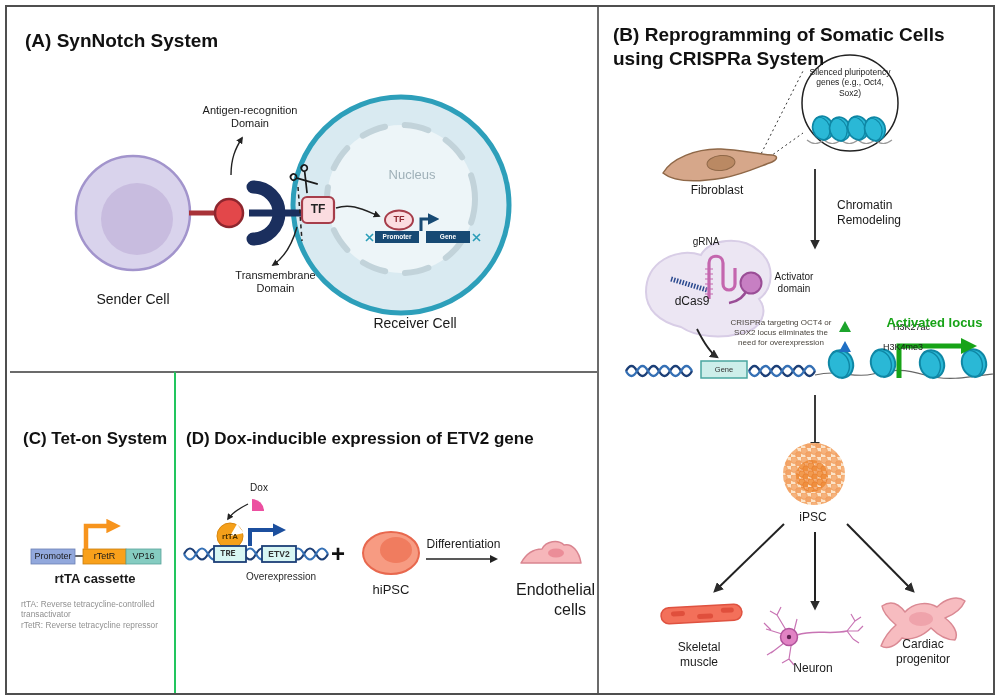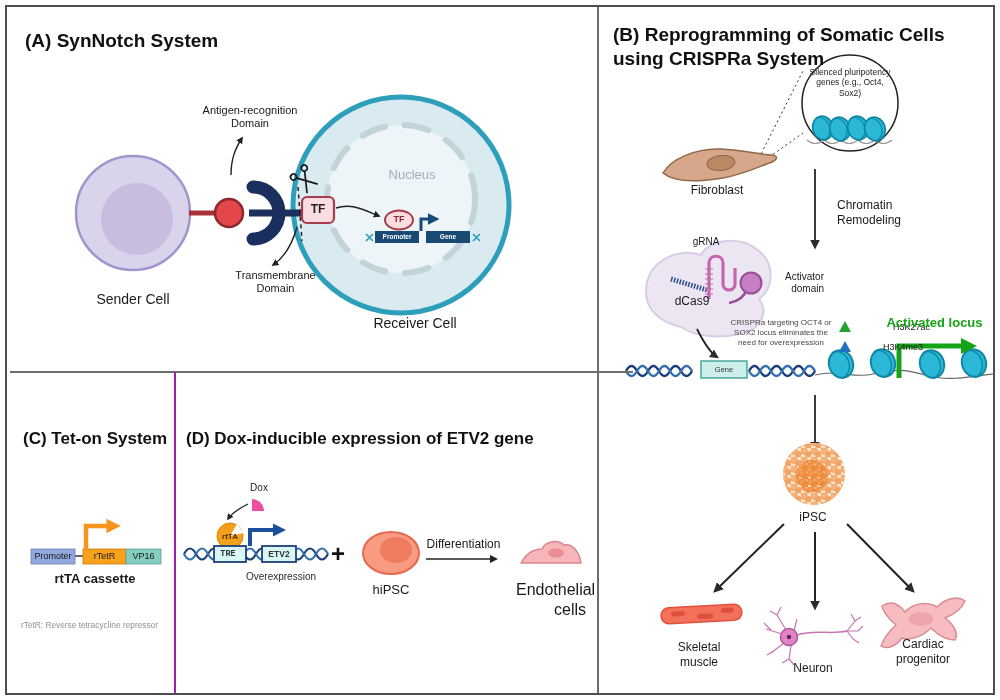--- a/index.html
+++ b/index.html
@@ -190,21 +190,21 @@
     <div class="title" style="left:14px;top:16px;font-size:19px;">(B) Reprogramming of Somatic Cells
 using CRISPRa System</div>
     <div class="lbl" style="left:196px;top:60px;width:110px;font-size:8.5px;">Silenced pluripotency
 genes (e.g., Oct4,
 Sox2)</div>
     <div class="lbl" style="left:68px;top:176px;width:100px;font-size:12px;">Fibroblast</div>
     <div class="lbl" style="left:238px;top:191px;width:90px;font-size:12px;text-align:left;">Chromatin
 Remodeling</div>
     <div class="lbl" style="left:87px;top:229px;width:40px;font-size:10px;">gRNA</div>
     <div class="lbl" style="left:68px;top:287px;width:50px;font-size:12px;">dCas9</div>
-    <div class="lbl" style="left:165px;top:264px;width:60px;font-size:10px;text-align:right;">Activator
+    <div class="lbl" style="left:165px;top:264px;width:60px;font-size:10px;text-align:center;">Activator
 domain</div>
     <div class="lbl" style="left:128px;top:311px;width:108px;font-size:8px;color:#4a453e;">CRISPRa targeting OCT4 or
 SOX2 locus eliminates the
 need for overexpression</div>
     <div class="lbl" style="left:254px;top:315px;width:55px;font-size:9px;text-align:left;margin-left:40px;">H3K27ac</div>
     <div class="lbl" style="left:254px;top:335px;width:55px;font-size:9px;text-align:left;margin-left:30px;">H3K4me3</div>
     <div class="lbl" style="left:283px;top:308px;width:105px;font-size:13px;font-weight:bold;color:#17a317;">Activated locus</div>
     <div class="boxtext" style="left:102px;top:359px;width:46px;font-size:7.5px;color:#333;">Gene</div>
     <div class="lbl" style="left:184px;top:503px;width:60px;font-size:12px;">iPSC</div>
     <div class="lbl" style="left:60px;top:633px;width:80px;font-size:12px;">Skeletal
@@ -225,24 +225,25 @@
       <rect x="21" y="176" width="44" height="15" fill="#92a8dc" stroke="#6b7fb5" stroke-width="0.8"></rect>
       <rect x="73" y="176" width="43" height="15" fill="#f9a11b" stroke="#c87d0e" stroke-width="0.8"></rect>
       <rect x="116" y="176" width="35" height="15" fill="#85ccc1" stroke="#57a399" stroke-width="0.8"></rect>
       <path d="M 76 176 V 153 H 100" fill="none" stroke="#f7941d" stroke-width="4.5" marker-end="url(#orgC)"></path>
     </svg>
     <div class="title" style="left:13px;top:55px;font-size:17px;">(C) Tet-on System</div>
     <div class="boxtext" style="left:21px;top:179px;width:44px;font-size:9px;color:#1a1a1a;">Promoter</div>
     <div class="boxtext" style="left:73px;top:179px;width:43px;font-size:9px;color:#1a1a1a;">rTetR</div>
     <div class="boxtext" style="left:116px;top:179px;width:35px;font-size:9px;color:#1a1a1a;">VP16</div>
     <div class="lbl" style="left:40px;top:198px;width:90px;font-size:13px;font-weight:bold;">rtTA cassette</div>
+    <div class="lbl" style="left:11px;top:226px;width:152px;font-size:8.3px;color:#909090;text-align:left;">rtTA: Reverse tetracycline-controlled transactivator</div>
     <div class="lbl" style="left:11px;top:247px;width:152px;font-size:8.3px;color:#909090;text-align:left;">rTetR: Reverse tetracycline repressor</div>
   </div>
 
-  <div class="panel" style="left:169px;top:366px;width:421px;height:320px;border-top:2px solid #6b6b6b;border-left:2px solid #a21caf;margin-top:-2px;margin-left:-2px;padding-left:36px;">
+  <div class="panel" style="left:169px;top:366px;width:421px;height:320px;border-top:2px solid #6b6b6b;border-left:2px solid #22c55e;margin-top:-2px;margin-left:-2px;">
     <svg width="421" height="320" viewBox="0 0 421 320">
       <defs>
         <marker id="arwD" viewBox="0 0 8 8" refX="6" refY="4" markerWidth="5" markerHeight="5" orient="auto-start-reverse">
             <path d="M0 0L8 4L0 8Z" fill="#222"></path>
           </marker>
         <marker id="navD" viewBox="0 0 6 6" refX="1.5" refY="3" markerWidth="3.4" markerHeight="3.4" orient="auto-start-reverse">
             <path d="M0 0L6 3L0 6Z" fill="#1c4f9e"></path>
           </marker>
       </defs>
 

